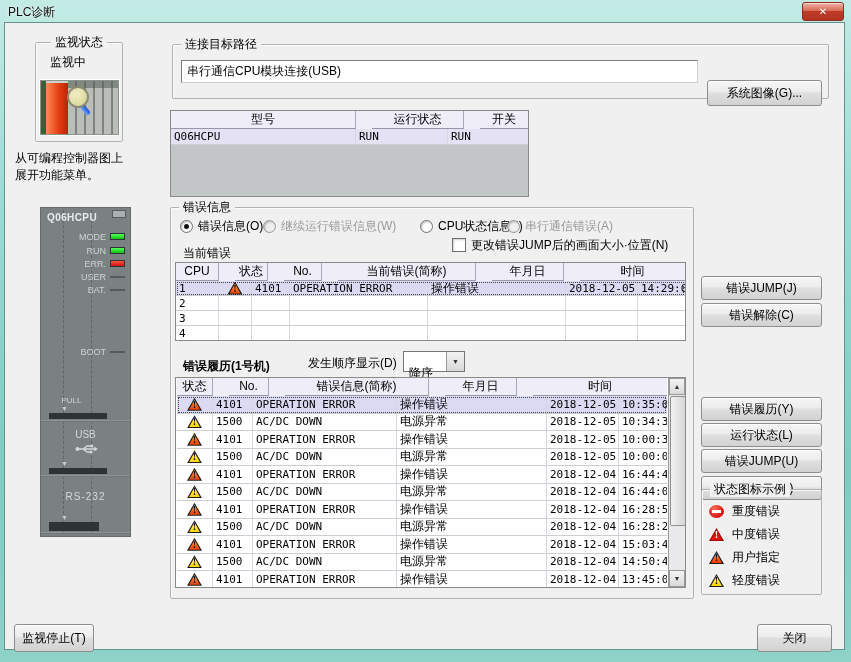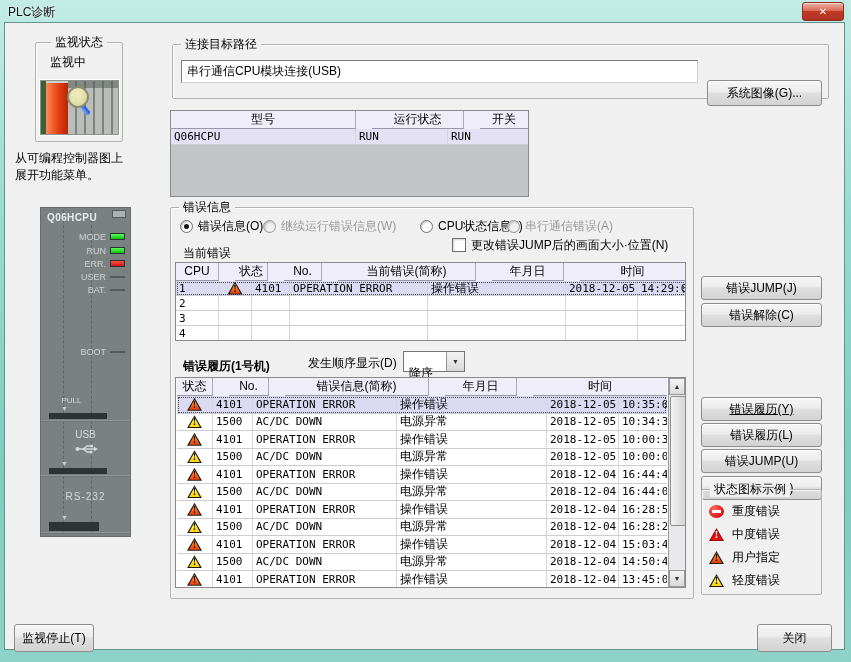--- a/index.html
+++ b/index.html
@@ -491,25 +491,25 @@
       <div class="sbtn down">▼</div>
     </div>
   </div>
 
   <div class="btn" style="left:701px;top:256px;width:119px;height:22px;">
       <span>错误JUMP(J)</span>
     </div>
   <div class="btn" style="left:701px;top:283px;width:119px;height:22px;">
       <span>错误解除(C)</span>
     </div>
-  <div class="btn" style="left:701px;top:377px;width:119px;height:22px;text-decoration:underline;">
+  <div class="btn" style="left:701px;top:377px;width:119px;height:22px;">
       <span>错误履历(Y)</span>
     </div>
   <div class="btn" style="left:701px;top:403px;width:119px;height:22px;">
-      <span>错误履历(L)</span>
+      <span>运行状态(L)</span>
     </div>
   <div class="btn" style="left:701px;top:429px;width:119px;height:22px;">
       <span>错误JUMP(U)</span>
     </div>
   <div class="btn" style="left:701px;top:456px;width:119px;height:22px;">
       <span>错误帮助(E)</span>
     </div>
 
   <div class="gb" style="left:701px;top:489px;width:119px;height:104px;">
     <span class="gb-label">状态图标示例</span>

